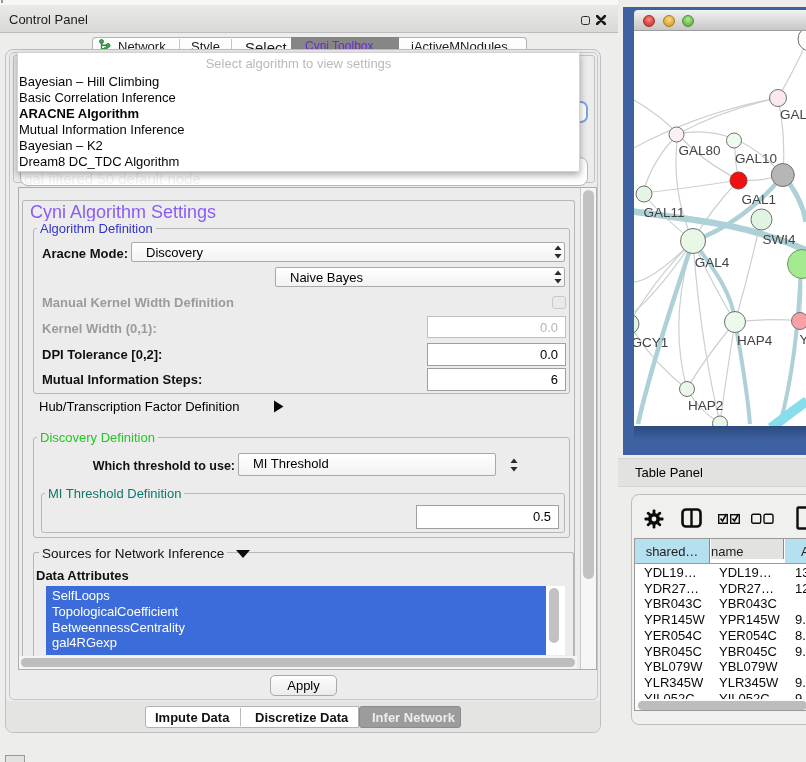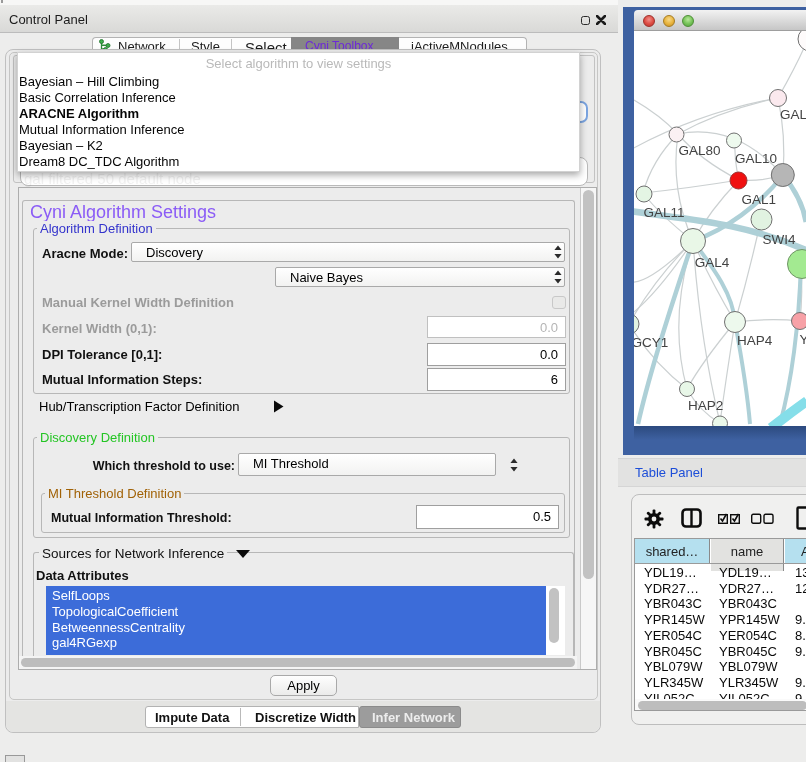--- a/index.html
+++ b/index.html
@@ -66,41 +66,40 @@
       <path d="M5 0.5 L8.6 5 L1.4 5 Z M5 13.5 L8.6 9 L1.4 9 Z" fill="#2b2b2b"></path>
     </svg>
   <div class="combo" style="left:275px;top:267px;width:290px;height:20px">Naive Bayes</div>
   <svg class="a" style="left:553px;top:270px" width="10" height="14" viewBox="0 0 10 14">
       <path d="M5 0.5 L8.6 5 L1.4 5 Z M5 13.5 L8.6 9 L1.4 9 Z" fill="#2b2b2b"></path>
     </svg>
   <div class="a lbl dis" style="left:42px;top:295px">Manual Kernel Width Definition</div>
   <div class="a" style="left:552px;top:296px;width:14px;height:13px;background:#e9e9e8;border:1px solid #c8c8c8;border-radius:3px"></div>
   <div class="a lbl dis" style="left:42px;top:321px">Kernel Width (0,1):</div>
   <div class="a fld" style="left:427px;top:316px;width:139px;height:22px;border-color:#c0c0c0;color:#b5b5b5">0.0</div>
-  <div class="a lbl" style="left:42px;top:347px">DPI Tolerance [0,1]:</div>
+  <div class="a lbl" style="left:42px;top:347px">DPI Tolerance [0,2]:</div>
   <div class="a fld" style="left:427px;top:343px;width:139px;height:23px">0.0</div>
   <div class="a lbl" style="left:42px;top:372px">Mutual Information Steps:</div>
   <div class="a fld" style="left:427px;top:368px;width:139px;height:23px">6</div>
 
   <div class="a" style="left:39px;top:399px;font-size:13px;color:#000000">Hub/Transcription Factor Definition</div>
   <svg class="a" style="left:273px;top:400px" width="11" height="13" viewBox="0 0 11 13">
       <path d="M1 0.5 L10.5 6.5 L1 12.5 Z" fill="#0a0a0a"></path>
     </svg>
 
   <div class="a grp" style="left:33px;top:437px;width:537px;height:101px"></div>
   <div class="a" style="left:37px;top:430px;background:#ececec;padding:0 3px;font-size:13px;color:#24c524">Discovery Definition</div>
   <div class="a lbl" style="left:78px;top:459px;width:157px;text-align:right;font-size:12.5px">Which threshold to use:</div>
   <div class="combo" style="left:238px;top:453px;width:258px;height:23px;">MI Threshold</div>
   <svg class="a" style="left:509px;top:458px" width="10" height="14" viewBox="0 0 10 14">
       <path d="M5 0.5 L8.6 5 L1.4 5 Z M5 13.5 L8.6 9 L1.4 9 Z" fill="#2b2b2b"></path>
     </svg>
 
   <div class="a grp" style="left:41px;top:493px;width:524px;height:40px"></div>
-  <div class="a" style="left:45px;top:486px;background:#ececec;padding:0 3px;font-size:13px;color:#a16207">MI Threshold Definition</div>
-  <div class="a lbl" style="left:51px;top:511px;font-size:12.5px">Mutual Information Threshold:</div>
+  <div class="a" style="left:45px;top:486px;background:#ececec;padding:0 3px;font-size:13px;color:#0f766e">MI Threshold Definition</div>
   <div class="a fld" style="left:416px;top:505px;width:143px;height:24px">0.5</div>
 
   <div class="a" style="left:33px;top:552px;width:541px;height:104px;border:1px solid #b7b7b7;border-bottom:none;border-radius:3px 3px 0 0"></div>
   <div class="a" style="left:39px;top:546px;background:#ececec;padding:0 3px;font-size:13.5px;color:#111">Sources for Network Inference</div>
   <svg class="a" style="left:235px;top:549px" width="16" height="10" viewBox="0 0 16 10">
       <path d="M1 1 L15 1 L8 9 Z" fill="#0a0a0a"></path>
     </svg>
   <div class="a lbl" style="left:36px;top:568px">Data Attributes</div>
 
   <div class="a" style="left:46px;top:586px;width:519px;height:69px;background:#fff"></div>
@@ -115,21 +114,21 @@
   <div class="a" style="left:580px;top:188px;width:16px;height:481px;background:#f6f6f6;border-left:1px solid #c9c9c9"></div>
   <div class="a" style="left:583px;top:190px;width:11px;height:389px;background:#c2c2c2;border-radius:5.5px"></div>
 
   <div class="a" style="left:270px;top:675px;width:67px;height:21px;background:linear-gradient(#fefefe,#ebebea);border:1px solid #a9a9a9;border-radius:5px;text-align:center;font-size:13px;padding-top:2px">Apply</div>
 
   <div class="a" style="left:6px;top:701px;width:594px;height:31px;background:#e4e4e2;border-radius:0 0 8px 8px"></div>
   <div class="a" style="left:145px;top:706px;width:214px;height:22px;background:#fff;border:1px solid #b2b2b2;border-radius:3px 0 0 3px"></div>
   <div class="a" style="left:240px;top:708px;width:1px;height:18px;background:#b9b9b9"></div>
   <div class="a" style="left:359px;top:706px;width:102px;height:22px;background:#9c9c9c;border:1px solid #8b8b8b;border-radius:3px"></div>
   <div class="a lbl" style="left:155px;top:710px">Impute Data</div>
-  <div class="a lbl" style="left:255px;top:710px">Discretize Width</div>
+  <div class="a lbl" style="left:255px;top:710px">Discretize Data</div>
   <div class="a lbl" style="left:372px;top:710px;color:#ededed">Infer Network</div>
 
   <div class="a" style="left:17px;top:52px;width:563px;height:120px;background:#fff;border:1px solid #d2d2d2;box-shadow:0 3px 7px rgba(0,0,0,0.35)"></div>
   <div class="a" style="left:17px;top:56px;width:563px;text-align:center;font-size:13px;color:#b9b9b9">Select algorithm to view settings</div>
   <div class="a" style="left:19px;top:73.5px;font-size:13px;color:#050505;line-height:16px">Bayesian – Hill Climbing<br>Basic Correlation Inference<br><b>ARACNE Algorithm</b><br>Mutual Information Inference<br>Bayesian – K2<br>Dream8 DC_TDC Algorithm</div>
 
   <div class="a" style="left:5px;top:755px;width:20px;height:12px;background:#e2e2e1;border:1.5px solid #999"></div>
 </div>
 
 <div class="a" style="left:618px;top:0;width:188px;height:762px;background:#ededec"></div>
@@ -210,21 +209,21 @@
     <text x="631.5" y="347">GCY1</text>
     <text x="737" y="344.5">HAP4</text>
     <text x="799.5" y="344">Y</text>
     <text x="688" y="409.5">HAP2</text>
   </g>
 </svg>
 
 <div class="a" style="left:634px;top:426px;width:172px;height:14px;background:linear-gradient(#2c4a7e,#3e61a1)"></div>
 
 <div class="a" style="left:618px;top:458px;width:188px;height:29px;background:#e2e2e1;border-top:1px solid #d5d5d5;border-bottom:1px solid #d5d5d5"></div>
-<div class="a" style="left:635px;top:465px;font-size:13px;color:#1d4ed8">Table Panel</div>
+<div class="a" style="left:635px;top:465px;font-size:13px;color:#000000">Table Panel</div>
 
 <div class="a" style="left:631px;top:494px;width:185px;height:231px;border:1px solid #bdbdbd;border-radius:8px;background:#f0f0ef"></div>
 
 <svg class="a" style="left:644px;top:509px" width="20" height="20" viewBox="0 0 20 20">
   <g fill="#0c0c0c">
     <circle cx="10" cy="10" r="6"></circle>
     <g>
       <rect x="8.6" y="0.5" width="2.8" height="5" rx="1"></rect>
       <rect x="8.6" y="14.5" width="2.8" height="5" rx="1"></rect>
       <rect x="0.5" y="8.6" width="5" height="2.8" rx="1"></rect>
@@ -250,21 +249,21 @@
 <svg class="a" style="left:751px;top:513px" width="23" height="11" viewBox="0 0 23 11">
   <rect x="0.7" y="1.2" width="9" height="9" rx="1.5" fill="none" stroke="#0c0c0c" stroke-width="1.4"></rect>
   <rect x="13" y="1.2" width="9" height="9" rx="1.5" fill="none" stroke="#0c0c0c" stroke-width="1.4"></rect>
 </svg>
 <svg class="a" style="left:796px;top:506px" width="10" height="24" viewBox="0 0 10 24">
   <path d="M1.5 2.5 Q1.5 1.5 2.5 1.5 L10 1.5 M1.5 2.5 L1.5 21 Q1.5 22.5 3 22.5 L10 22.5" fill="none" stroke="#0c0c0c" stroke-width="2.4"></path>
 </svg>
 
 <div class="a" style="left:634px;top:538px;width:172px;height:173px;background:#fff;border:1px solid #9a9a9a;border-right:none;overflow:hidden">
   <div class="a" style="left:0;top:0;width:75px;height:24px;background:#b5e0ef;border-right:1px solid #8a8a8a;text-align:center;font-size:13px;color:#222;padding-top:5px">shared…</div>
-  <div class="a" style="left:76px;top:0;width:73px;height:32px;background:#e2e2e0;border-right:1px solid #8a8a8a;text-align:center;font-size:13px;color:#222;padding-top:5px">name</div>
+  <div class="a" style="left:76px;top:0;width:73px;height:20px;background:#e2e2e0;border-right:1px solid #8a8a8a;font-size:13px;color:#222;padding-top:5px">name</div>
   <div class="a" style="left:150px;top:0;width:25px;height:24px;background:#b5e0ef;font-size:13px;color:#222;padding-top:5px;padding-left:16px">A</div>
   <div class="a" style="left:0;top:24px;width:172px;height:1px;background:#9a9a9a"></div>
   <div class="a" style="left:9px;top:26px;font-size:13px;color:#0a0a0a;line-height:15.7px">YDL19…<br>YDR27…<br>YBR043C<br>YPR145W<br>YER054C<br>YBR045C<br>YBL079W<br>YLR345W<br>YIL052C</div>
   <div class="a" style="left:84px;top:26px;font-size:13px;color:#0a0a0a;line-height:15.7px">YDL19…<br>YDR27…<br>YBR043C<br>YPR145W<br>YER054C<br>YBR045C<br>YBL079W<br>YLR345W<br>YIL052C</div>
   <div class="a" style="left:160px;top:26px;font-size:13px;color:#0a0a0a;line-height:15.7px">13<br>12<br>&nbsp;<br>9.<br>8.<br>9.<br>&nbsp;<br>9.<br>9.</div>
 
   <div class="a" style="left:0;top:160px;width:172px;height:13px;background:#fafafa"></div>
   <div class="a" style="left:3px;top:162px;width:169px;height:9px;background:#bdbdbd;border-radius:4.5px"></div>
 </div>
 

